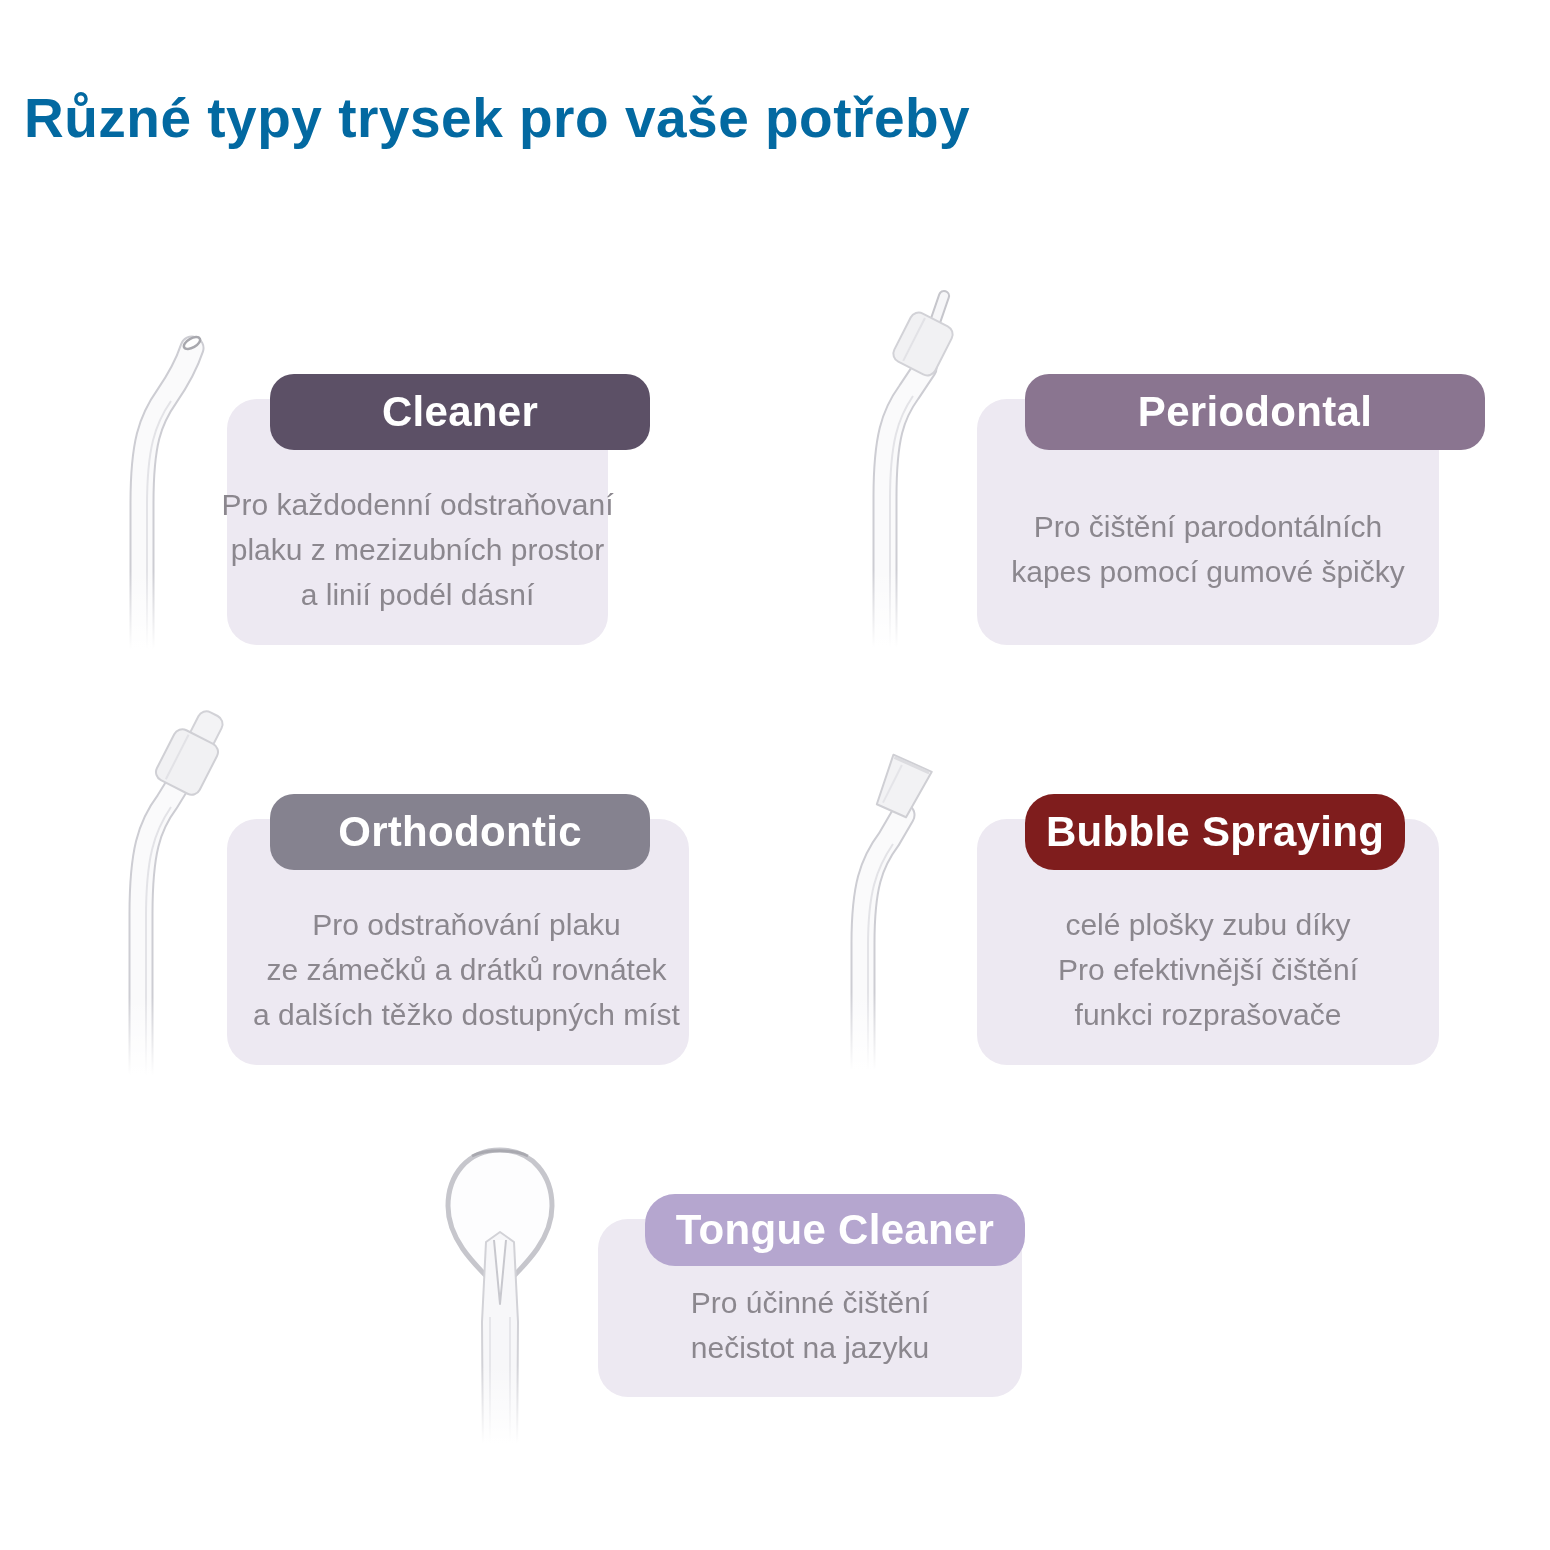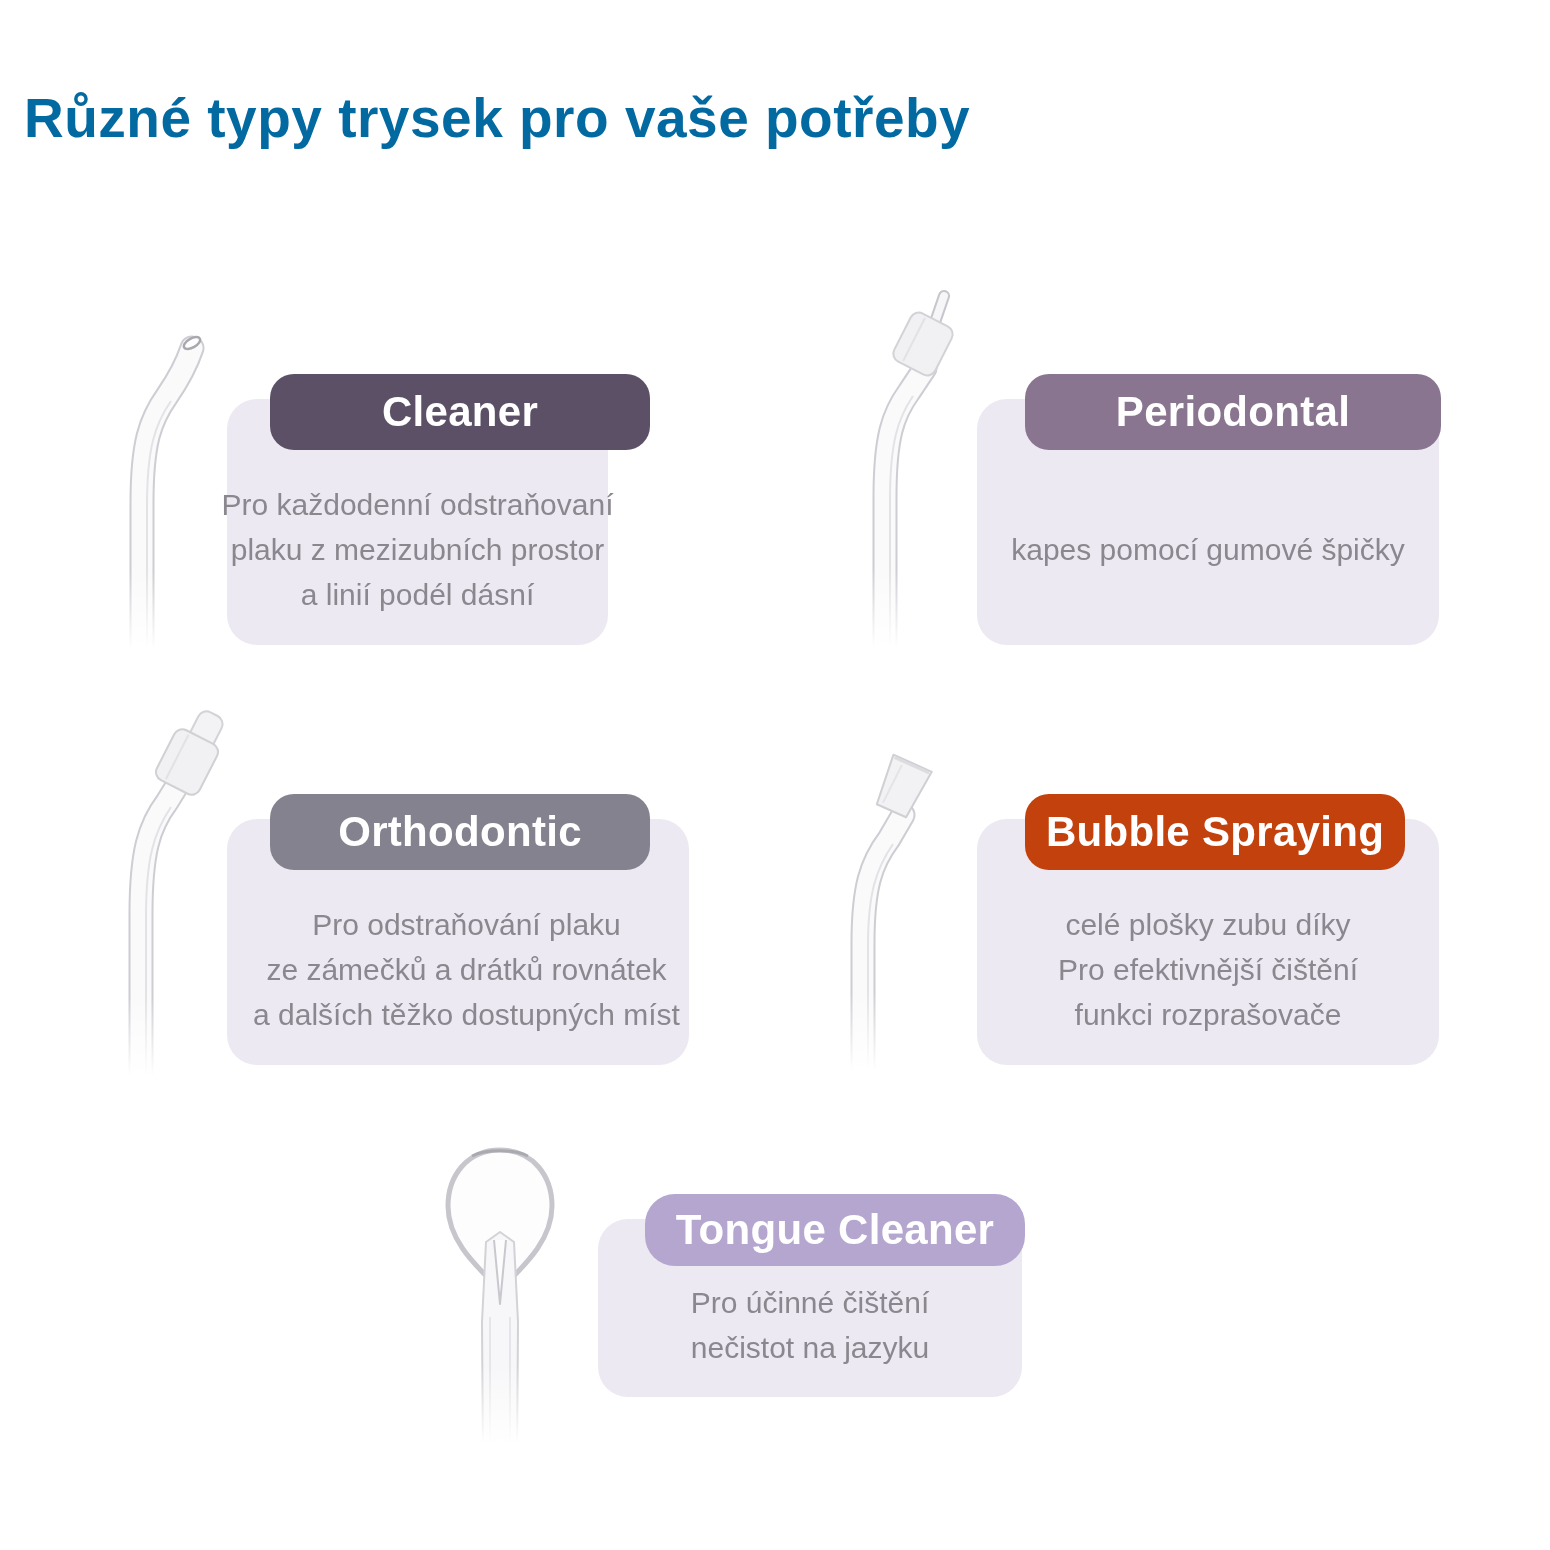--- a/index.html
+++ b/index.html
@@ -21,21 +21,21 @@
   .card.c4{left:977px;top:819px;width:462px;height:246px;padding-top:54px;}
   .card.c5{left:598px;top:1219px;width:424px;height:178px;padding-top:34px;}
   .desc{
     font-size:30px;line-height:45px;color:#8b878e;text-align:center;white-space:nowrap;
   }
   .pill{
     position:absolute;border-radius:24px;color:#ffffff;font-weight:700;font-size:42px;
     display:flex;align-items:center;justify-content:center;letter-spacing:.3px;
   }
   .pill.p1{left:270px;top:374px;width:380px;height:76px;}
-  .pill.p2{left:1025px;top:374px;width:416px;height:76px;}
+  .pill.p2{left:1025px;top:374px;width:460px;height:76px;}
   .pill.p3{left:270px;top:794px;width:380px;height:76px;}
   .pill.p4{left:1025px;top:794px;width:380px;height:76px;}
   .pill.p5{left:645px;top:1194px;width:380px;height:72px;}
   .nozzle{position:absolute;}
   .nozzle .fade{
     position:absolute;left:-4px;right:-4px;bottom:-2px;height:95px;
     background:linear-gradient(to bottom, rgba(255,255,255,0), #ffffff 82%);
   }
   .n1{left:112px;top:328px;width:112px;height:336px;}
   .n2{left:845px;top:282px;width:130px;height:380px;}
@@ -124,20 +124,21 @@
     <div class="desc">
       <div>Pro každodenní odstraňovaní</div>
       <div>plaku z mezizubních prostor</div>
       <div>a linií podél dásní</div>
     </div>
   </div>
   <div class="pill p1" style="background-color: rgb(92, 80, 102);">Cleaner</div>
 
   <div class="card c2">
     <div class="desc">
+      <div>Pro čištění parodontálních</div>
       <div>kapes pomocí gumové špičky</div>
     </div>
   </div>
   <div class="pill p2" style="background-color: rgb(138, 117, 144);">Periodontal</div>
 
   <div class="card c3">
     <div class="desc">
       <div>Pro odstraňování plaku</div>
       <div>ze zámečků a drátků rovnátek</div>
       <div>a dalších těžko dostupných míst</div>
@@ -145,21 +146,21 @@
   </div>
   <div class="pill p3" style="background-color: rgb(133, 130, 143);">Orthodontic</div>
 
   <div class="card c4">
     <div class="desc">
       <div>celé plošky zubu díky</div>
       <div>Pro efektivnější čištění</div>
       <div>funkci rozprašovače</div>
     </div>
   </div>
-  <div class="pill p4" style="background-color: #c2410c;">Bubble Spraying</div>
+  <div class="pill p4" style="background-color: #7f1d1d; border-radius: 29px;">Bubble Spraying</div>
 
   <div class="card c5">
     <div class="desc">
       <div>Pro účinné čištění</div>
       <div>nečistot na jazyku</div>
     </div>
   </div>
   <div class="pill p5" style="background-color: rgb(181, 166, 207); border-radius: 30px;">Tongue Cleaner</div>
 
 </div>

